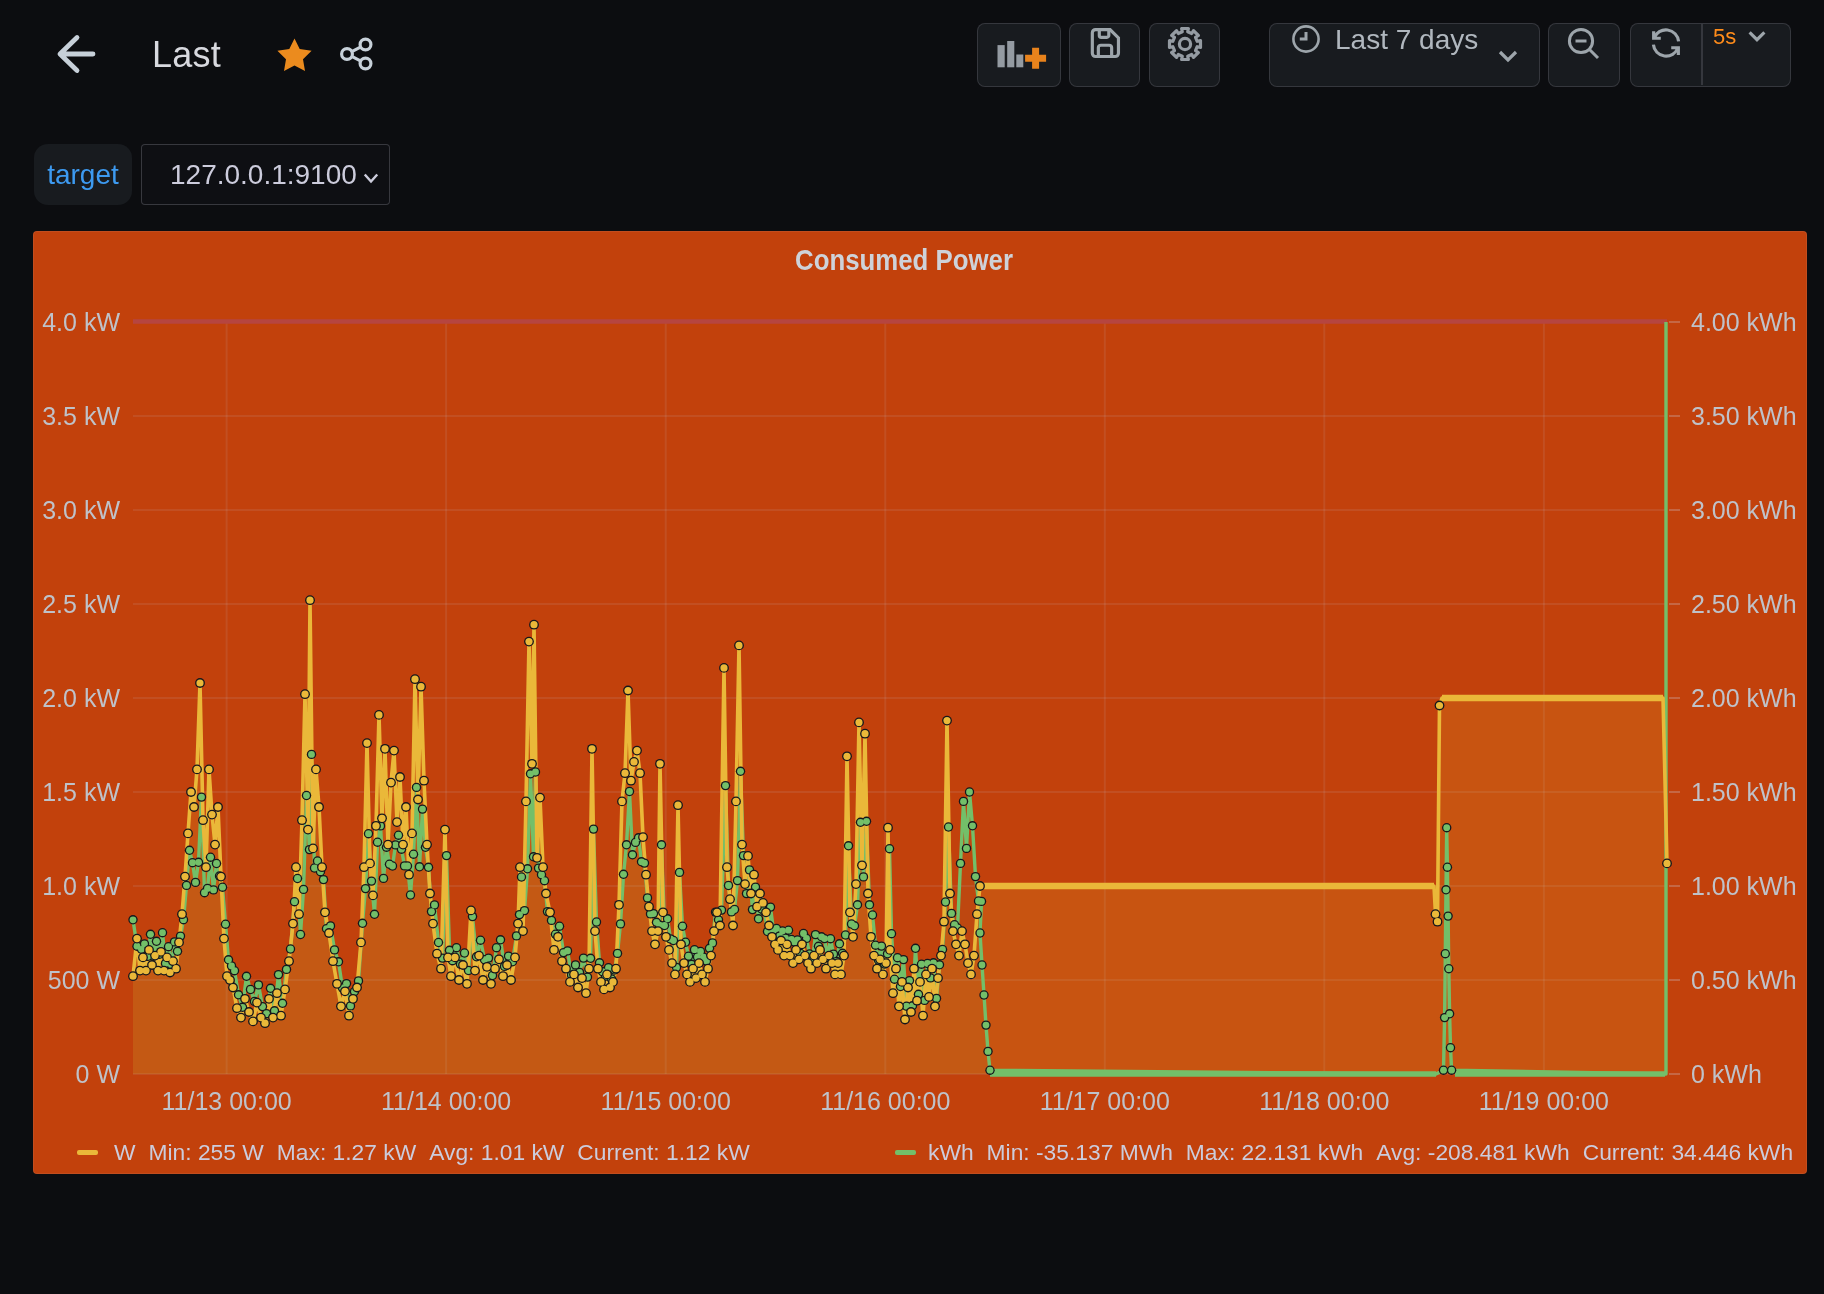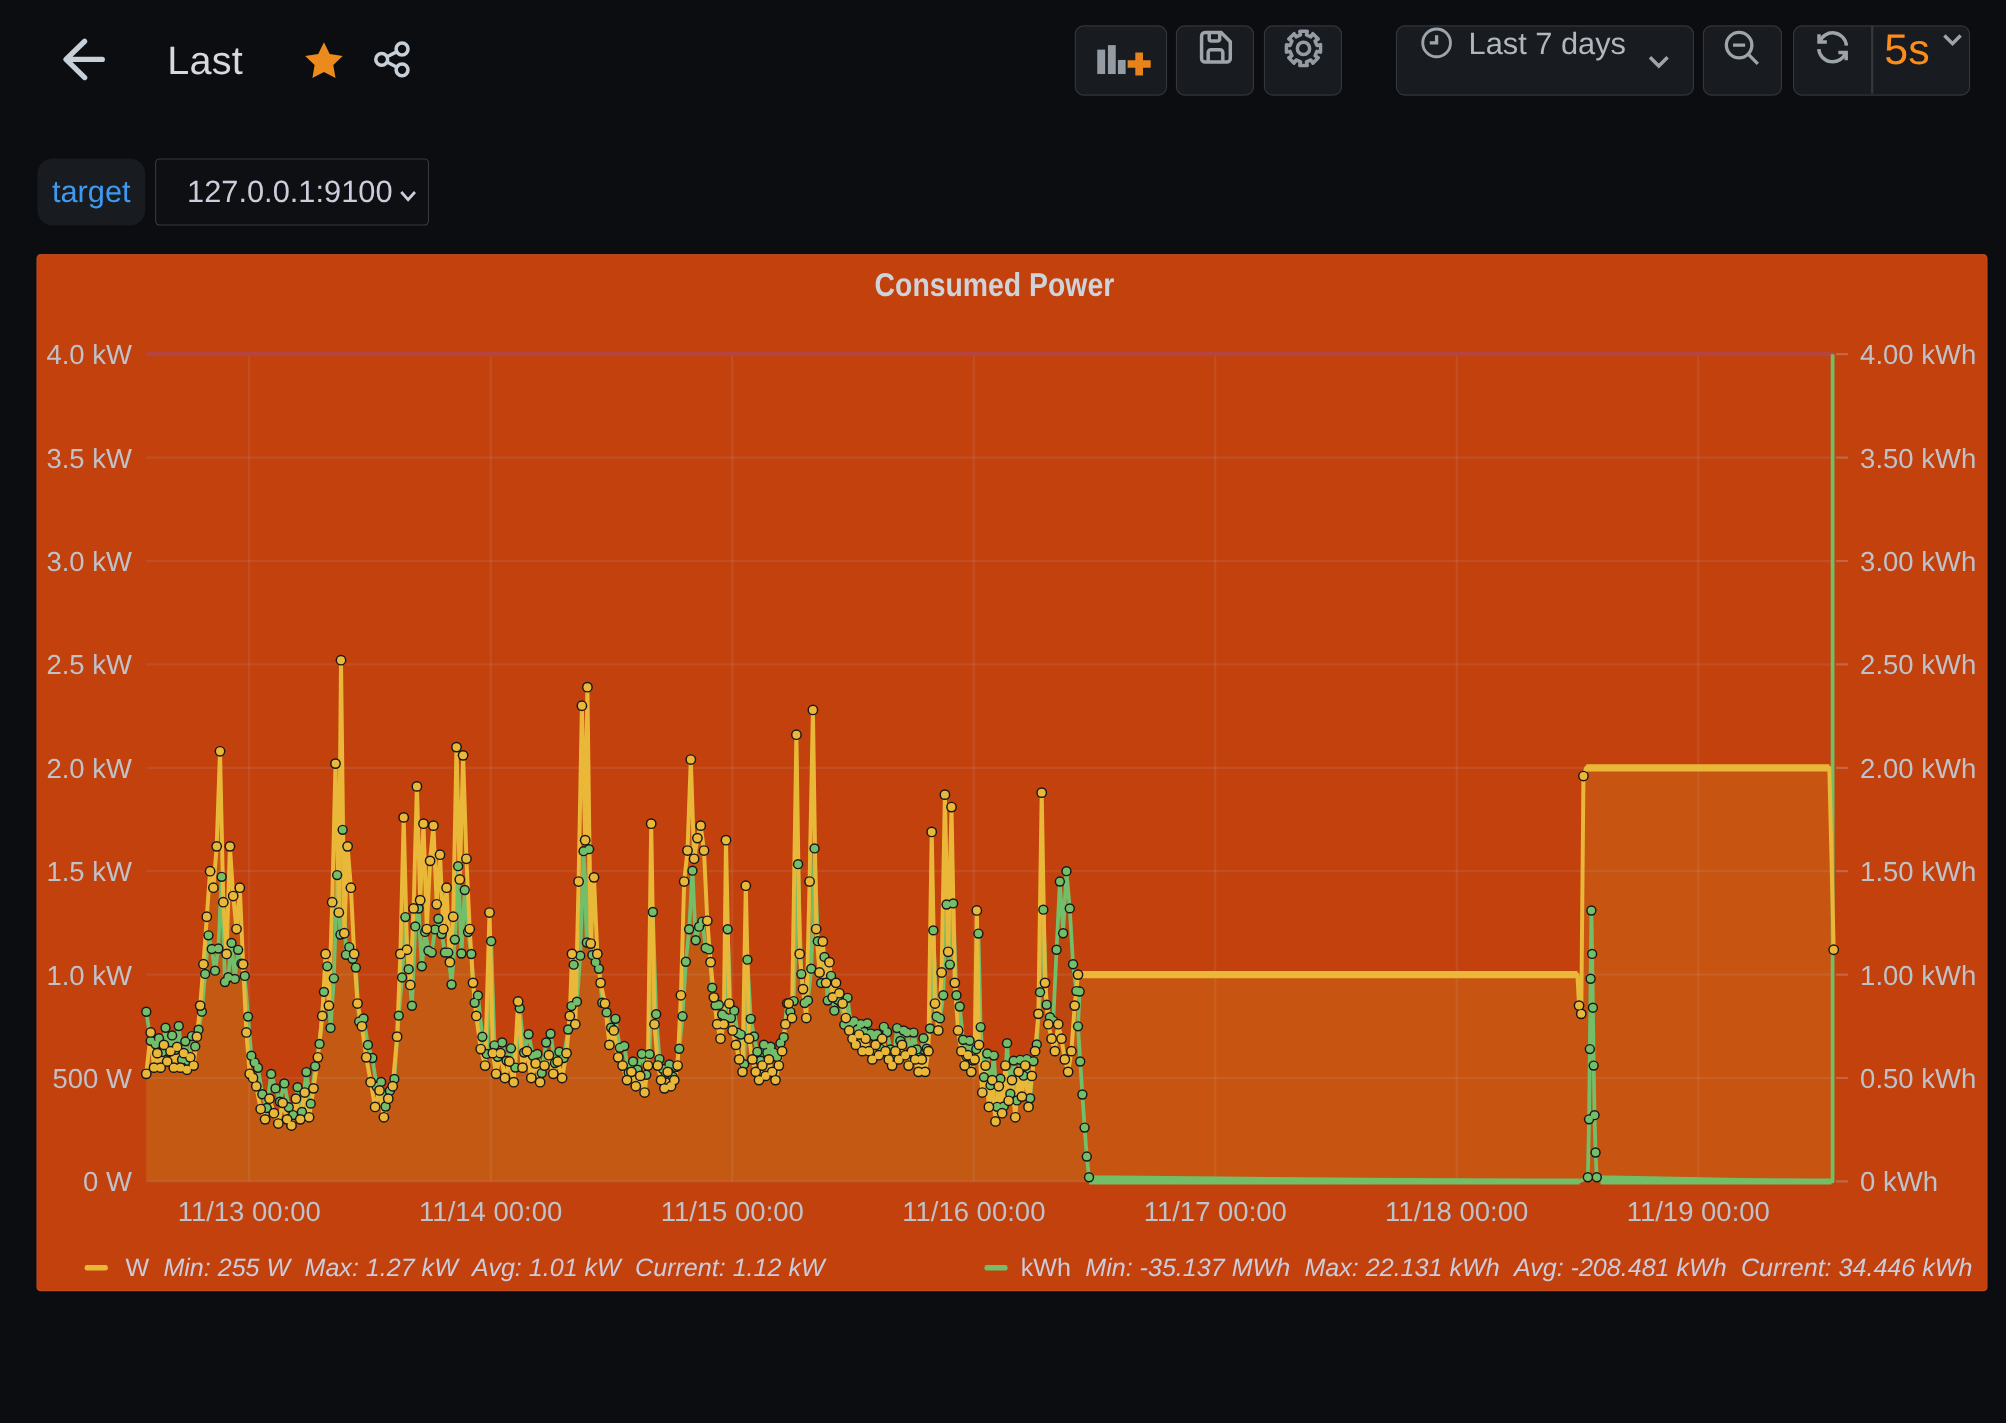--- a/index.html
+++ b/index.html
@@ -11,21 +11,21 @@
 #varchip { left:34px; top:144px; width:98px; height:61px; background:#181b1f; border-radius:14px; display:flex; align-items:center; justify-content:center; color:#3d9af0; font-size:28px; font-weight:500; }
 #varsel { left:141px; top:144px; width:249px; height:61px; background:#0e0f13; border:1.6px solid rgba(204,204,220,0.22); border-radius:4px; display:flex; align-items:center; color:#ccccdc; font-size:28px; padding-left:28px; }
 
 #panel { left:33px; top:231px; width:1774px; height:943px; background:#c2410c; border:1.6px solid rgba(204,204,220,0.09); border-radius:4px; overflow:hidden; }
 #ptitle { position:absolute; left:0; width:1774px; text-align:center; color:#ced2d9; font-size:30px; font-weight:bold; transform:translateX(-17px) scaleX(0.86); }
 .ax { font-size:25px; fill:#bfc2c9; font-family:"Liberation Sans", sans-serif; }
 
 #legend { position:absolute; left:0; top:907px; width:1774px; height:40px; color:#ccccdc; font-size:22.8px; white-space:nowrap; }
 .lgi { position:absolute; display:flex; align-items:center; }
 .dash { display:inline-block; width:21px; height:4.5px; border-radius:2px; margin-right:16px; }
-.stat { margin-left:13px;font-style:italic; }
+.stat { margin-left:13px; }
 </style></head>
 <body>
 
 <svg class="abs" style="left:0;top:0" width="1824" height="120" viewBox="0 0 1824 120">
 
   <g stroke="#c7d0d9" stroke-width="4.8" fill="none" stroke-linecap="round" stroke-linejoin="round">
     <path d="M93 54 H61 M77 37.5 L60 54 L77 70.5"></path>
   </g>
 
   <path d="M294.5 38.5 l5.2 10.6 11.9 1.7 -8.6 8.4 2 11.8 -10.5 -5.5 -10.5 5.5 2 -11.8 -8.6 -8.4 11.9 -1.7 Z" fill="#eb8b1e"></path>
@@ -79,21 +79,21 @@
     <line x1="11.5" y1="17" x2="22.5" y2="17"></line>
   </svg>
 </div>
 
 <div class="btn" style="left:1630px; width:161px; justify-content:flex-start;">
   <svg width="38" height="38" viewBox="0 0 24 24" fill="none" stroke="#9da5ab" stroke-width="2" style="margin-left:16px;">
     <path d="M19.95 11 a8 8 0 0 0 -15.5 -2 M4.05 13 a8 8 0 0 0 15.5 2"></path>
     <path d="M4.2 4.5 V9 H8.7 M19.8 19.5 V15 H15.3" fill="none"></path>
   </svg>
   <div style="position:absolute; left:70px; top:0; width:1.6px; height:61px; background:rgba(204,204,220,0.16);"></div>
-  <span style="color:#ff8c1a; font-size:39px; font-weight:500; margin-left:28px;">5s</span>
+  <span style="color:#ff8c1a; font-size:22px; font-weight:500; margin-left:28px;">5s</span>
   <svg width="24" height="24" viewBox="0 0 26 26" fill="none" stroke="#9da5ab" stroke-width="3.4" style="margin-left:9px;">
       <path d="M5 9 L13 17 L21 9"></path>
     </svg>
 </div>
 
 <div id="varchip" class="abs">target</div>
 <div id="varsel" class="abs">127.0.0.1:9100<svg width="18" height="18" viewBox="0 0 26 26" fill="none" stroke="#ccccdc" stroke-width="3.6" style="margin-left:5px; margin-top:6px;">
       <path d="M4 8 L13 18 L22 8"></path>
     </svg></div>
 

